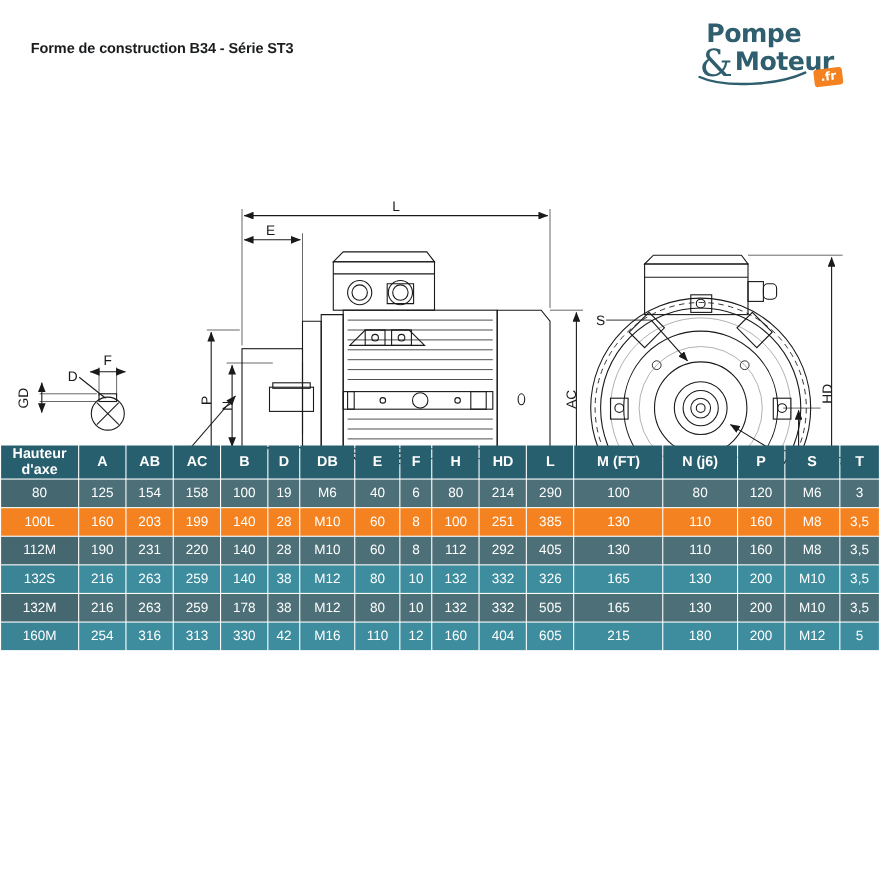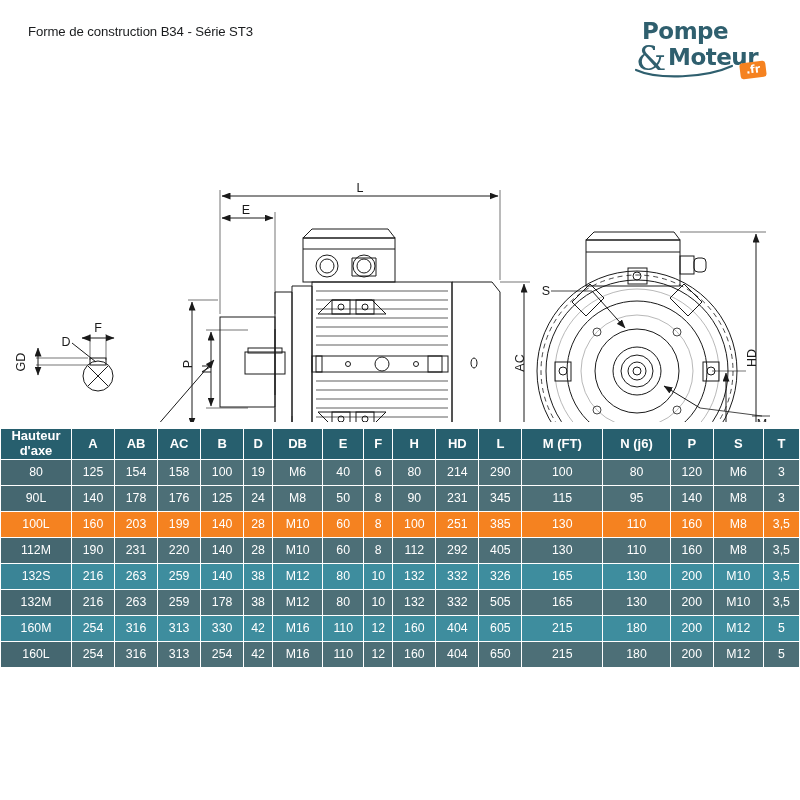--- a/index.html
+++ b/index.html
@@ -12,22 +12,22 @@
   }
 
   
   #header { position: absolute; left: 0; top: 0; width: 800px; height: 88px; }
   #title-block { position: absolute; left: 28px; top: 20px; }
   #main-title {
     font-size: 21.5px; font-weight: bold; color: #111214;
     letter-spacing: -0.2px; line-height: 1.05;
   }
   #sub-title {
-    font-size: 13.2px; font-weight: normal; color: #1a1c1e;
-    margin-top: 4px; letter-spacing: -0.1px;
+    font-size: 13.2px; font-weight: bold; color: #1a1c1e;
+    margin-top: 16px; letter-spacing: -0.1px;
   }
   #logo { position: absolute; left: 628px; top: 18px; width: 160px; height: 62px; }
   .logo-word {
     position: absolute; color: #2f5f6e;
     font-family: "DejaVu Sans", sans-serif; font-weight: bold;
     letter-spacing: -0.5px;
   }
   #logo-pompe { left: 14px; top: 0px; font-size: 23px; }
   #logo-amp {
     left: 8px; top: 20px; font-size: 34px; color: #2f5f6e;
@@ -44,21 +44,21 @@
   }
   #logo-swoosh { position: absolute; left: 0; top: 0; }
 
   
   #drawing { position: absolute; left: 0; top: 86px; width: 800px; height: 336px; }
   #drawing svg { display: block; }
   .dl { font-family: "Liberation Sans", sans-serif; font-size: 12.5px; fill: #1a1a1a; }
   .dl-v { font-family: "Liberation Sans", sans-serif; font-size: 12.5px; fill: #1a1a1a; }
 
   
-  #table-wrap { position: absolute; left: 0; top: 428px; width: 780px; }
+  #table-wrap { position: absolute; left: 0; top: 404px; width: 780px; }
   table#spec { border-collapse: separate; border-spacing: 1.5px; width: 800px; }
   table#spec th, table#spec td {
     color: #ffffff; text-align: center; font-size: 12.3px;
     padding: 0; height: 25px; vertical-align: middle;
     font-family: "Liberation Sans", sans-serif;
   }
   table#spec thead th {
     background: #275f6e; font-weight: bold; font-size: 13px; height: 26px;
   }
   th.corner {
@@ -348,39 +348,20 @@
           <td>6</td>
           <td>80</td>
           <td>214</td>
           <td>290</td>
           <td>100</td>
           <td>80</td>
           <td>120</td>
           <td>M6</td>
           <td>3</td>
         </tr>
-        <tr class="r-dark">
-          <td class="axe">90L</td>
-          <td>140</td>
-          <td>178</td>
-          <td>176</td>
-          <td>125</td>
-          <td>24</td>
-          <td>M8</td>
-          <td>50</td>
-          <td>8</td>
-          <td>90</td>
-          <td>231</td>
-          <td>345</td>
-          <td>115</td>
-          <td>95</td>
-          <td>140</td>
-          <td>M8</td>
-          <td>3</td>
-        </tr>
         <tr class="r-hl">
           <td class="axe">100L</td>
           <td>160</td>
           <td>203</td>
           <td>199</td>
           <td>140</td>
           <td>28</td>
           <td>M10</td>
           <td>60</td>
           <td>8</td>
@@ -462,34 +443,15 @@
           <td>12</td>
           <td>160</td>
           <td>404</td>
           <td>605</td>
           <td>215</td>
           <td>180</td>
           <td>200</td>
           <td>M12</td>
           <td>5</td>
         </tr>
-        <tr class="r-dark">
-          <td class="axe">160L</td>
-          <td>254</td>
-          <td>316</td>
-          <td>313</td>
-          <td>254</td>
-          <td>42</td>
-          <td>M16</td>
-          <td>110</td>
-          <td>12</td>
-          <td>160</td>
-          <td>404</td>
-          <td>650</td>
-          <td>215</td>
-          <td>180</td>
-          <td>200</td>
-          <td>M12</td>
-          <td>5</td>
-        </tr>
       </tbody>
   </table>
 </div>
 
 </body></html>

